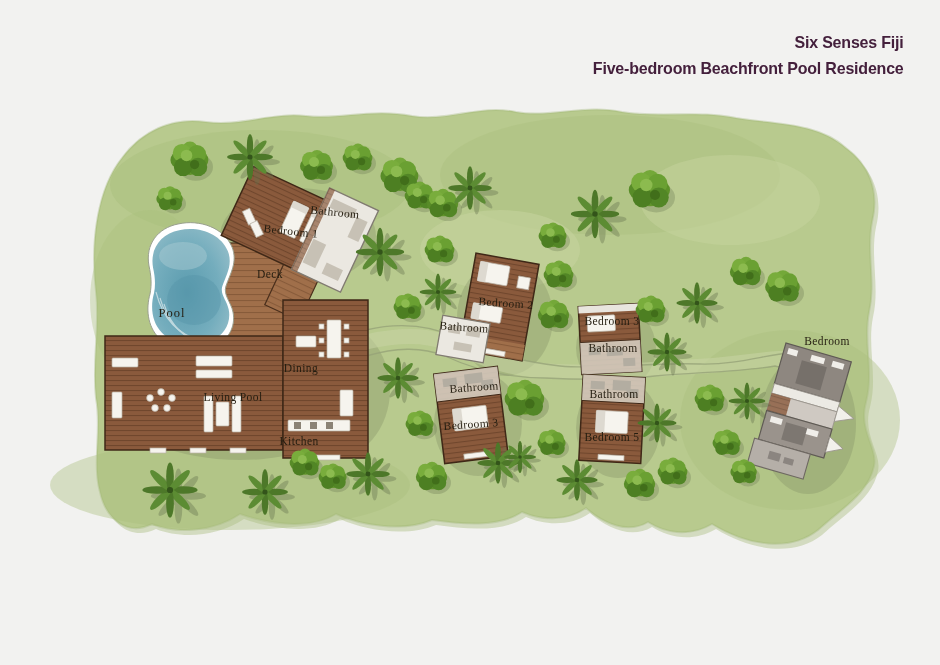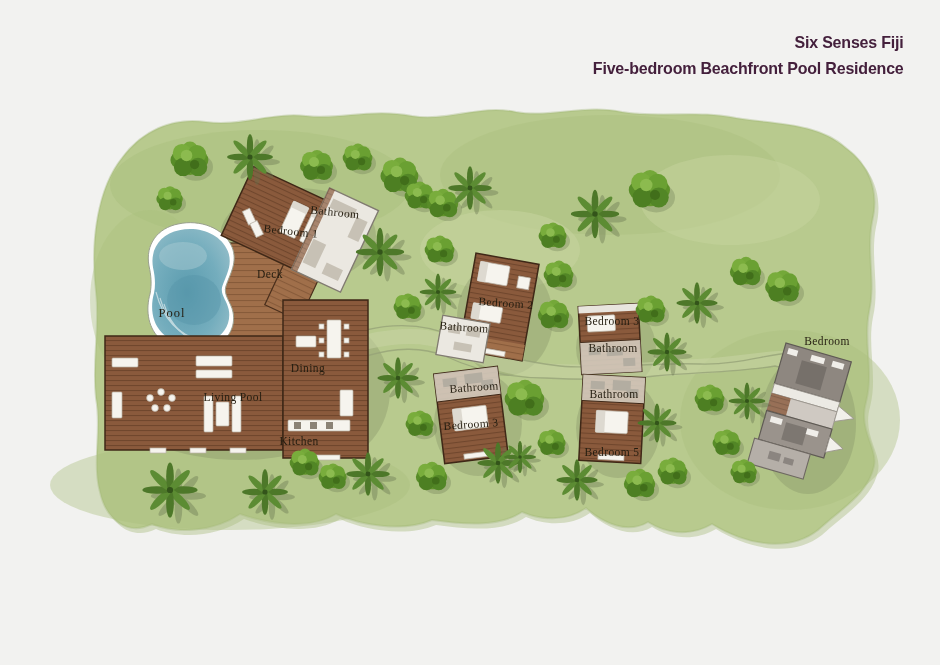--- a/index.html
+++ b/index.html
@@ -323,30 +323,30 @@
         <use href="#palm" xlink:href="#palm" transform="translate(747,401) scale(0.8)"></use>
       </g>
 </svg>
 
 <div id="labels">
       <span class="lbl big" style="left: 172px; top: 288px; transform: translate(-50%, -50%) rotate(0deg);">Pool</span>
       <span class="lbl" style="left: 270px; top: 274px; transform: translate(-50%, -50%) rotate(0deg);">Deck</span>
       <span class="lbl" style="left: 291px; top: 231px; transform: translate(-50%, -50%) rotate(6deg);">Bedroom 1</span>
       <span class="lbl" style="left: 335px; top: 212px; transform: translate(-50%, -50%) rotate(6deg);">Bathroom</span>
       <span class="lbl" style="left: 233px; top: 397px; transform: translate(-50%, -50%) rotate(0deg);">Living Pool</span>
-      <span class="lbl" style="left: 308px; top: 368px; transform: translate(-50%, -50%) rotate(0deg); text-align: right;">Dining</span>
+      <span class="lbl" style="left: 301px; top: 368px; transform: translate(-50%, -50%) rotate(0deg); text-align: right;">Dining</span>
       <span class="lbl" style="left: 299px; top: 406px; transform: translate(-50%, -50%) rotate(0deg); margin-top: 35px;">Kitchen</span>
       <span class="lbl" style="left: 506px; top: 303px; transform: translate(-50%, -50%) rotate(4deg);">Bedroom 2</span>
       <span class="lbl" style="left: 464px; top: 327px; transform: translate(-50%, -50%) rotate(4deg);">Bathroom</span>
       <span class="lbl" style="left: 612px; top: 321px; transform: translate(-50%, -50%) rotate(0deg);">Bedroom 3</span>
       <span class="lbl" style="left: 613px; top: 348px; transform: translate(-50%, -50%) rotate(0deg);">Bathroom</span>
       <span class="lbl" style="left: 474px; top: 387px; transform: translate(-50%, -50%) rotate(-4deg);">Bathroom</span>
       <span class="lbl" style="left: 471px; top: 424px; transform: translate(-50%, -50%) rotate(-4deg);">Bedroom 3</span>
       <span class="lbl" style="left: 614px; top: 394px; transform: translate(-50%, -50%) rotate(0deg);">Bathroom</span>
-      <span class="lbl" style="left: 612px; top: 452px; transform: translate(-50%, -50%) rotate(0deg); font-family: Liberation Serif, serif;">Bedroom 5</span>
+      <span class="lbl" style="left: 612px; top: 437px; transform: translate(-50%, -50%) rotate(0deg); font-family: Liberation Serif, serif;">Bedroom 5</span>
       <span class="lbl" style="left: 827px; top: 341px; transform: translate(-50%, -50%) rotate(0deg);">Bedroom</span>
     </div>
 
 <div class="title">
   <div>Six Senses Fiji</div>
   <div>Five-bedroom Beachfront Pool Residence</div>
 </div>
 
 </div>
 

